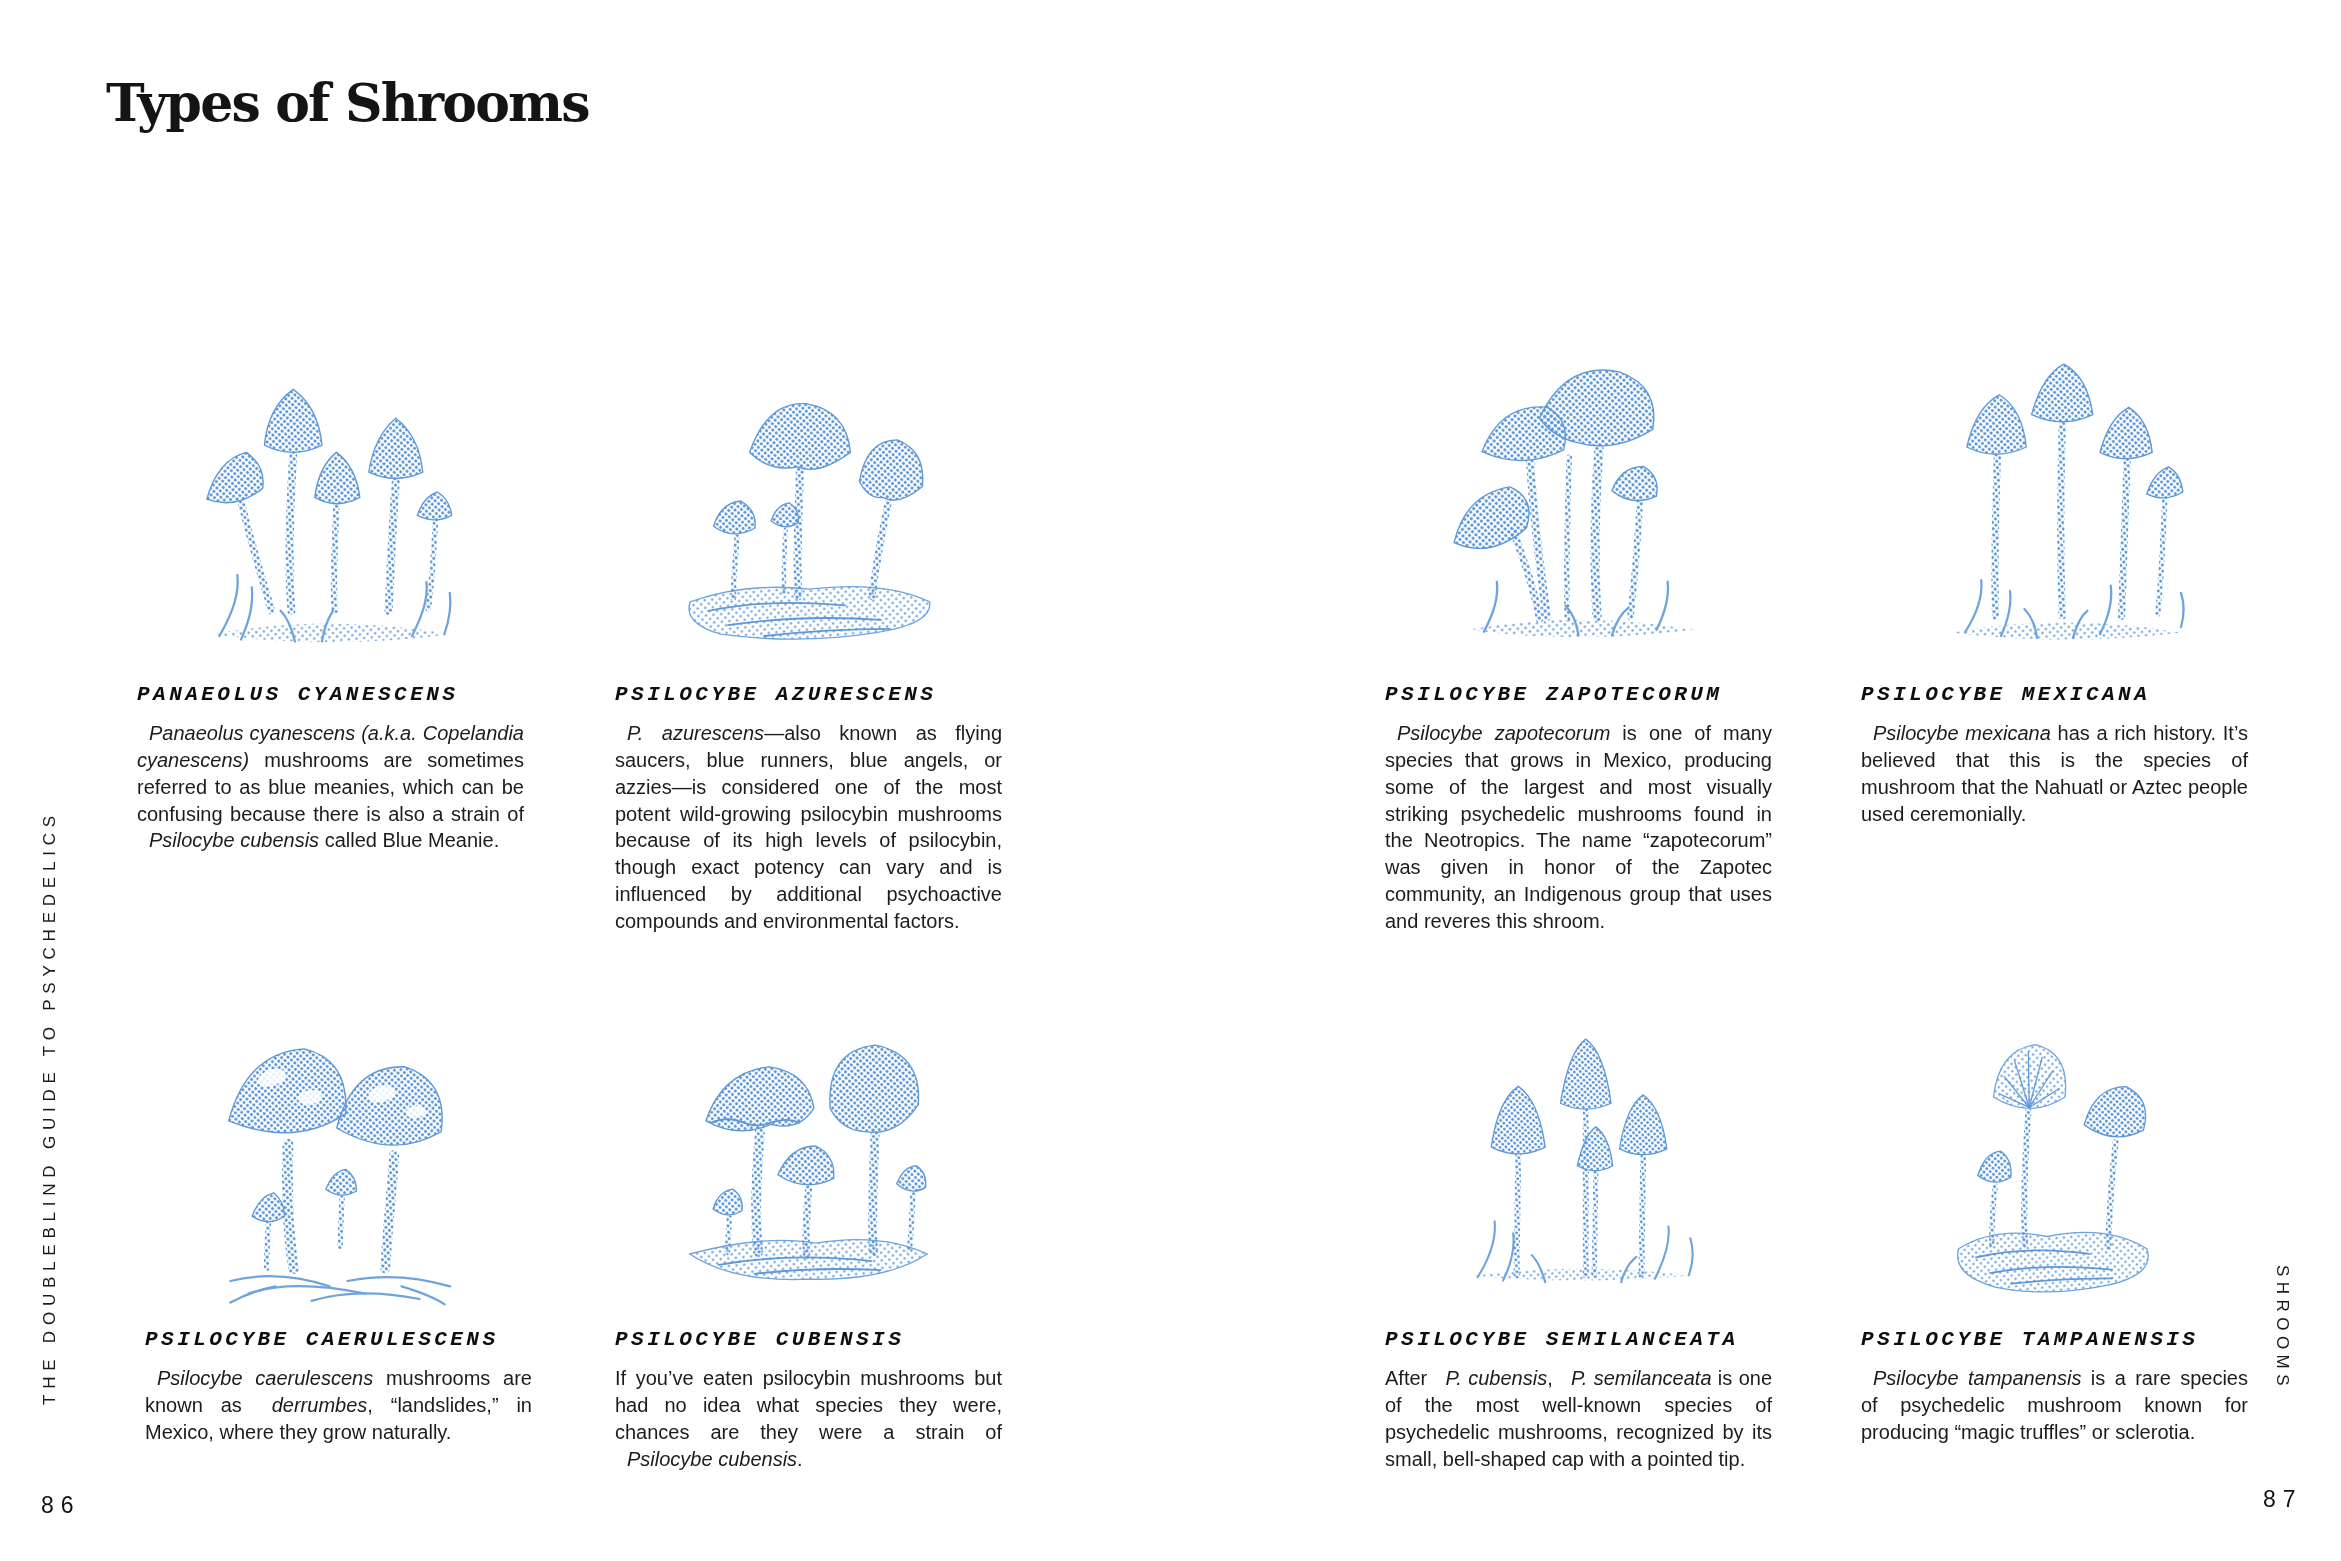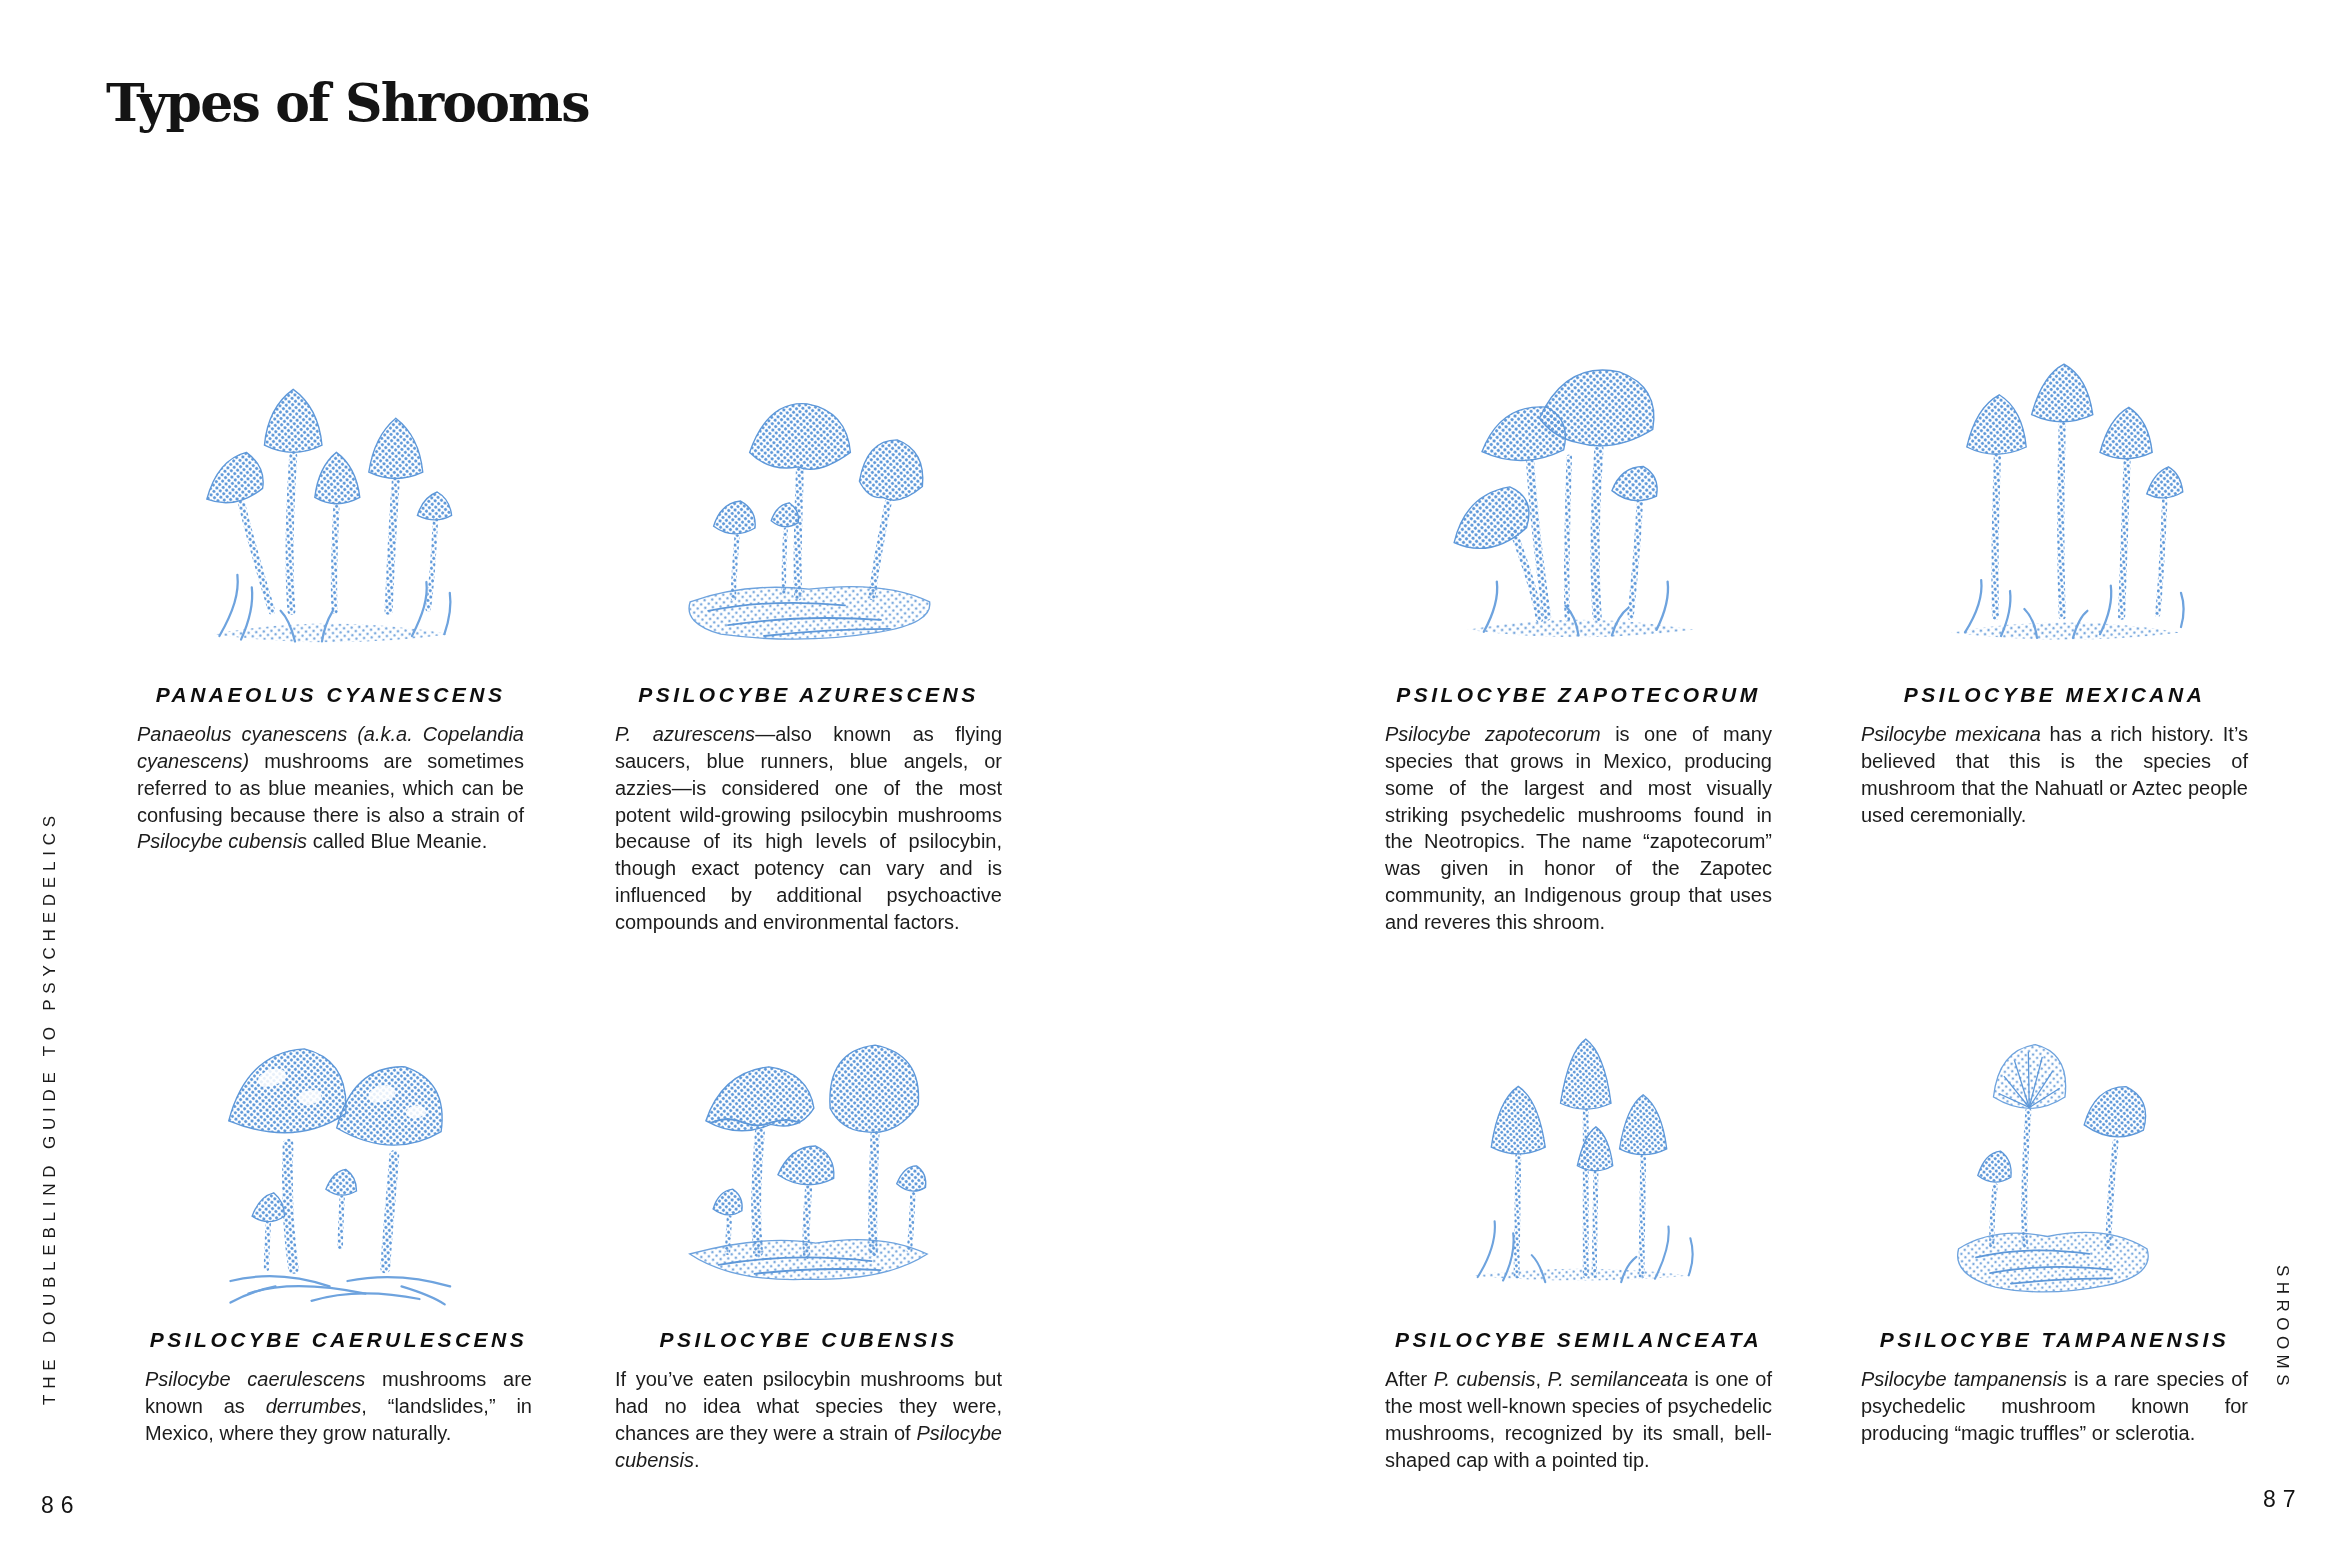--- a/index.html
+++ b/index.html
@@ -7,24 +7,24 @@
         font-family:"Liberation Sans",sans-serif;color:#1a1a1a;}
   .title{position:absolute;left:106px;top:72px;font-family:"DejaVu Serif",serif;
          font-weight:700;font-size:52px;letter-spacing:-1.8px;color:#141414;}
   .intro{position:absolute;left:109px;top:189px;width:447px;font-family:"DejaVu Serif",serif;
          font-size:22.5px;line-height:1.58;color:#1d1d1d;}
   .intro .l1{text-align:justify;text-align-last:justify;}
   .card{position:absolute;width:387px;}
   .art{display:flex;align-items:flex-end;justify-content:center;}
   .row1 .art{height:337px;}
   .row2 .art{height:315px;}
-  .sp-name{text-align:center;font-weight:700;font-style:italic;font-size:21px;
-           letter-spacing:0.165em;color:#0e0e0e;margin:10.8px 0 14.4px;white-space:nowrap;}
+  .sp-name{font-weight:700;font-style:italic;font-size:21px;
+           letter-spacing:0.165em;color:#0e0e0e;margin:10.8px 0 14.4px;white-space:nowrap;font-family:Liberation Mono, monospace;}
   .sp-desc{font-size:20px;line-height:1.34;text-align:justify;color:#1c1c1c;}
-  .sp-desc i{font-style:italic;}
+  .sp-desc i{font-style:italic;margin-left:12px;}
   .vert-left{position:absolute;left:40px;top:850px;height:555px;writing-mode:vertical-rl;
              transform:rotate(180deg);font-size:17px;letter-spacing:0.34em;color:#1a1a1a;white-space:nowrap;}
   .vert-right{position:absolute;left:2272px;top:1265px;writing-mode:vertical-rl;
               font-size:17px;letter-spacing:0.32em;color:#1a1a1a;white-space:nowrap;}
   .pagenum{position:absolute;font-size:23px;letter-spacing:0.3em;color:#121212;}
   .pn-left{left:41px;top:1492px;}
   .pn-right{left:2263px;top:1486px;}
   
   .cap{fill:url(#htA);stroke:#5e98d9;stroke-width:1.5;}
   .capl{fill:url(#htB);stroke:#6ea3de;stroke-width:1.5;}

